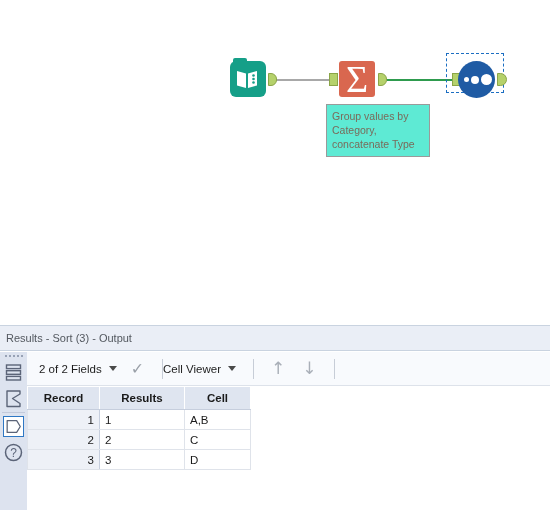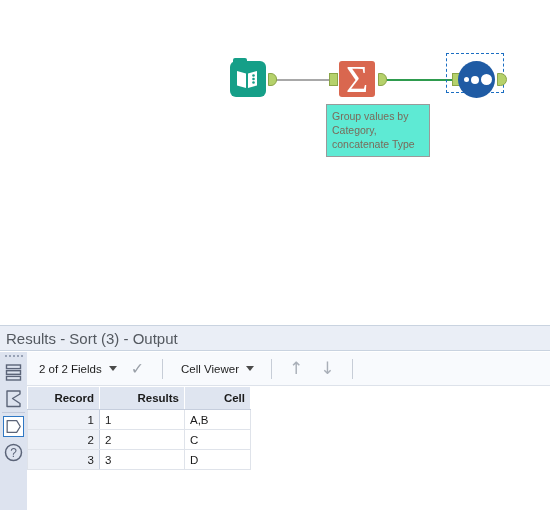--- a/index.html
+++ b/index.html
@@ -141,21 +141,21 @@
     background: #ffffff;
     border-top: 1px solid #c9d3e0;
   }
   #results-title {
     position: absolute;
     left: 0; top: 0;
     width: 550px; height: 25px;
     background: #eaeef6;
     border-bottom: 1px solid #c9d3e0;
     color: #53585f;
-    font-size: 15px;
+    font-size: 11px;
     line-height: 25px;
     padding-left: 6px;
     box-sizing: border-box;
     white-space: nowrap;
   }
 
   
   #rail {
     position: absolute;
     left: 0; top: 26px;
@@ -246,21 +246,21 @@
     border-collapse: collapse;
     font-size: 11.5px;
     table-layout: fixed;
   }
   table.data th {
     background: #dfe5f0;
     border: 1px solid #ffffff;
     border-bottom: 1px solid #c6cedd;
     color: #1a1a1a;
     font-weight: bold;
-    text-align: right;
+    text-align: center;
     padding: 3px 5px;
     height: 16px;
   }
   table.data td {
     border: 1px solid #dfe3ea;
     padding: 2px 5px;
     height: 15px;
     color: #1a1a1a;
     background: #ffffff;
   }
@@ -367,21 +367,21 @@
   <div id="toolbar">
     <div class="tb-item" style="margin-left:12px;align-items:center;">
       <span>2 of 2 Fields</span>
       <span class="caret"></span>
     </div>
 
     <div class="check-mark" style="margin-left:14px;">✓</div>
 
     <div class="tb-divider" style="margin-left:18px;"></div>
 
-    <div class="tb-item" style="margin-left:18px;">
+    <div class="tb-item" style="">
       <span>Cell Viewer</span>
       <span class="caret"></span>
     </div>
 
 
     <div class="tb-divider" style="margin-left:17px;"></div>
 
     <div class="arrow-btn" style="margin-left:17px;">↑</div>
     <div class="arrow-btn" style="margin-left:17px;">↓</div>
 

